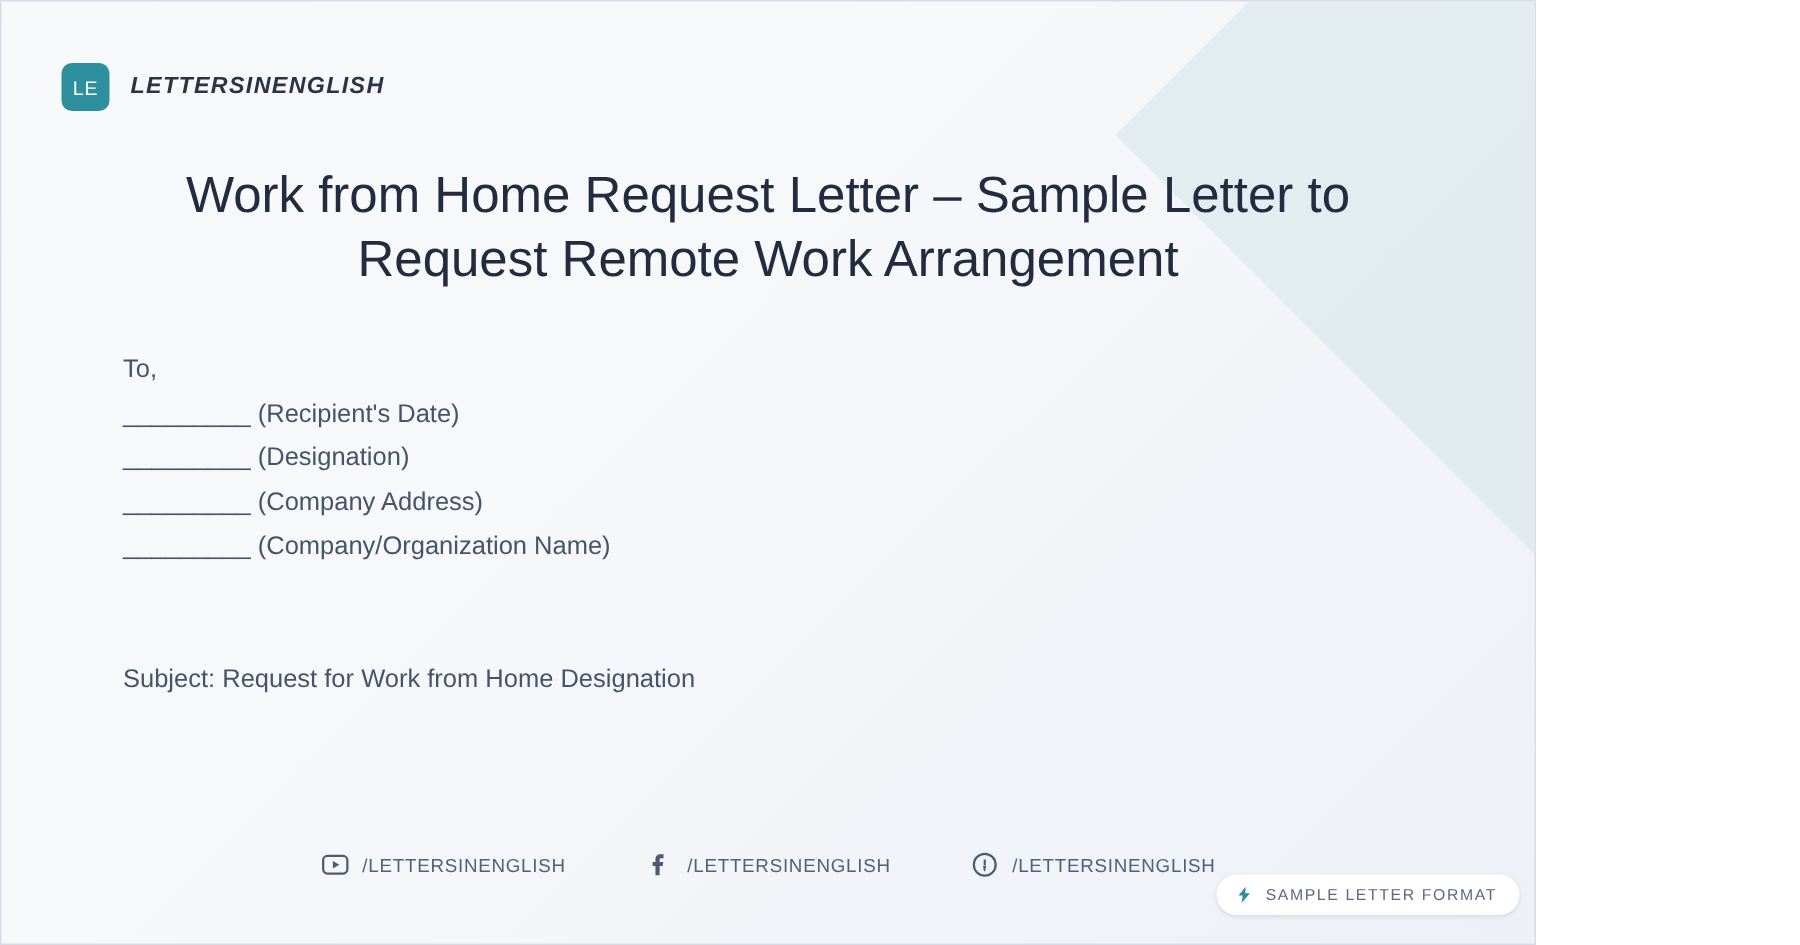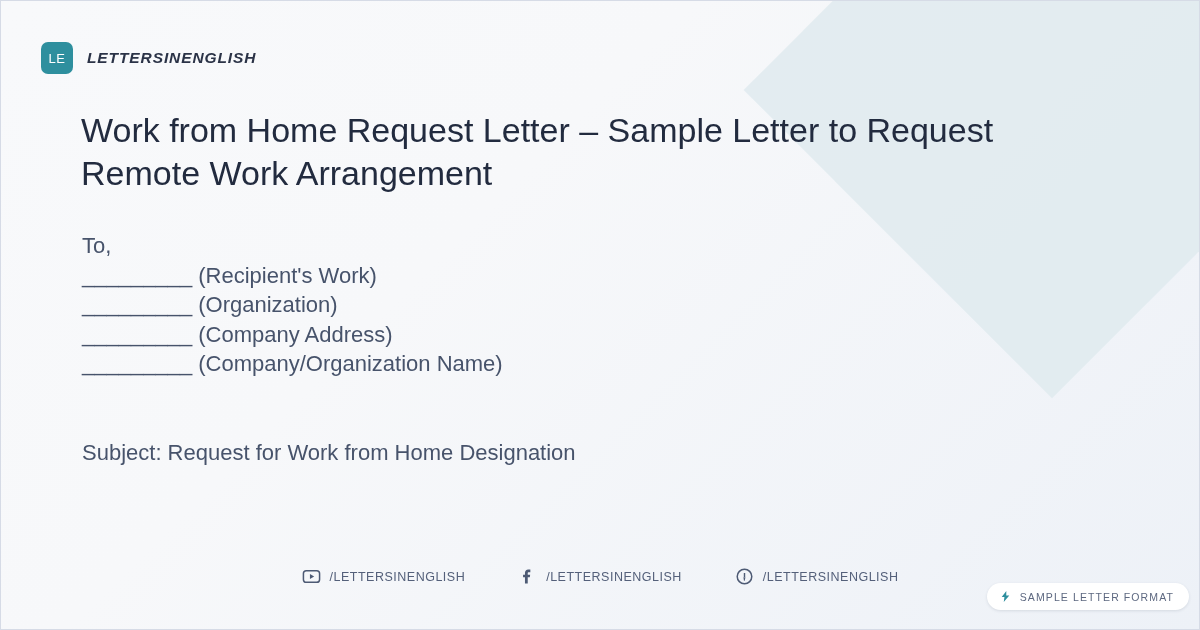--- a/index.html
+++ b/index.html
@@ -9,21 +9,21 @@
   body {
     width: 1200px;
     height: 630px;
     overflow: hidden;
     font-family: "Liberation Sans", sans-serif;
     background: #ffffff;
   }
 
   #card {
     position: relative;
-    width: 1200px;
+    width: 1024px;
     height: 630px;
     box-sizing: border-box;
     border: 1px solid #d6dbe6;
     background: linear-gradient(135deg, #f8f9fb 0%, #f7f8fa 38%, #edf1f7 100%);
     overflow: hidden;
   }
 
   
   #diamond {
     position: absolute;
@@ -67,35 +67,36 @@
     font-weight: 700;
     font-style: italic;
   }
 
   
   #title {
     position: absolute;
     left: 80px;
     right: 80px;
     top: 108px;
+    text-align: center;
     font-size: 34px;
     line-height: 43px;
     color: #222b3f;
     font-weight: 400;
     z-index: 3;
   }
 
   
   #letter {
     position: absolute;
     left: 81px;
     top: 230px;
     z-index: 3;
     color: #47536b;
-    font-size: 22px;
+    font-size: 17px;
     line-height: 29.5px;
   }
   #letter .line { white-space: pre; }
   #letter .blank-line { height: 29.5px; }
 
   
   #social {
     position: absolute;
     left: 0;
     right: 0;
@@ -158,22 +159,22 @@
 
   <div id="brand">
     <div id="brand-mark">LE</div>
     <div id="brand-name">LETTERSINENGLISH</div>
   </div>
 
   <div id="title">Work from Home Request Letter – Sample Letter to Request Remote Work Arrangement</div>
 
   <div id="letter">
       <div class="line">To,</div>
-      <div class="line">_________ (Recipient's Work)</div>
-      <div class="line">_________ (Organization)</div>
+      <div class="line">_________ (Recipient's Date)</div>
+      <div class="line">_________ (Designation)</div>
       <div class="line">_________ (Company Address)</div>
       <div class="line">_________ (Company/Organization Name)</div>
       <div class="blank-line"></div>
       <div class="blank-line"></div>
       <div class="line">Subject: Request for Work from Home Designation</div>
     </div>
 
   <div id="social">
       <a class="social-item" style="text-decoration: none;">
         <svg class="social-icon" viewBox="0 0 24 24" aria-hidden="true">

